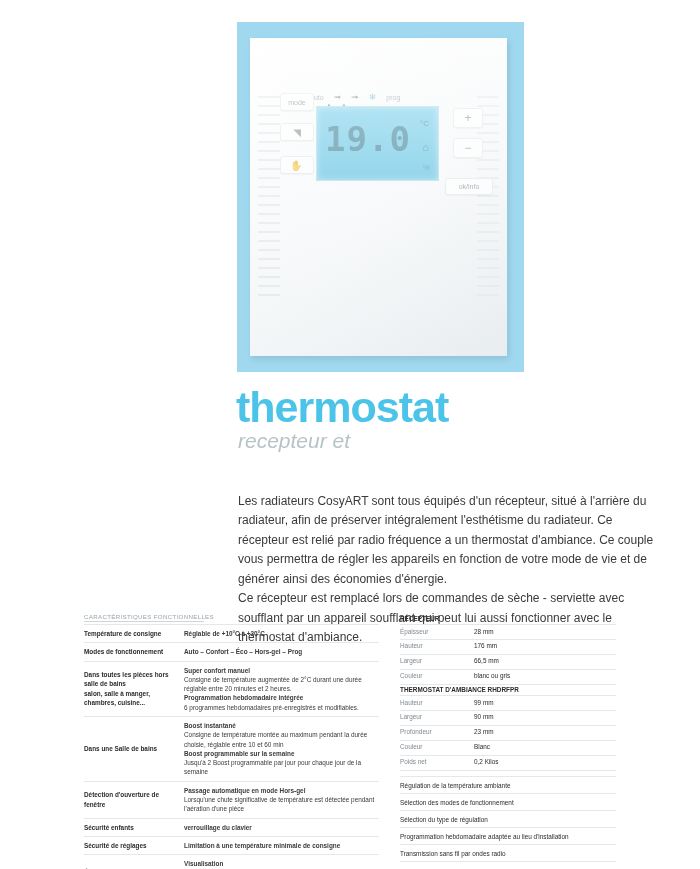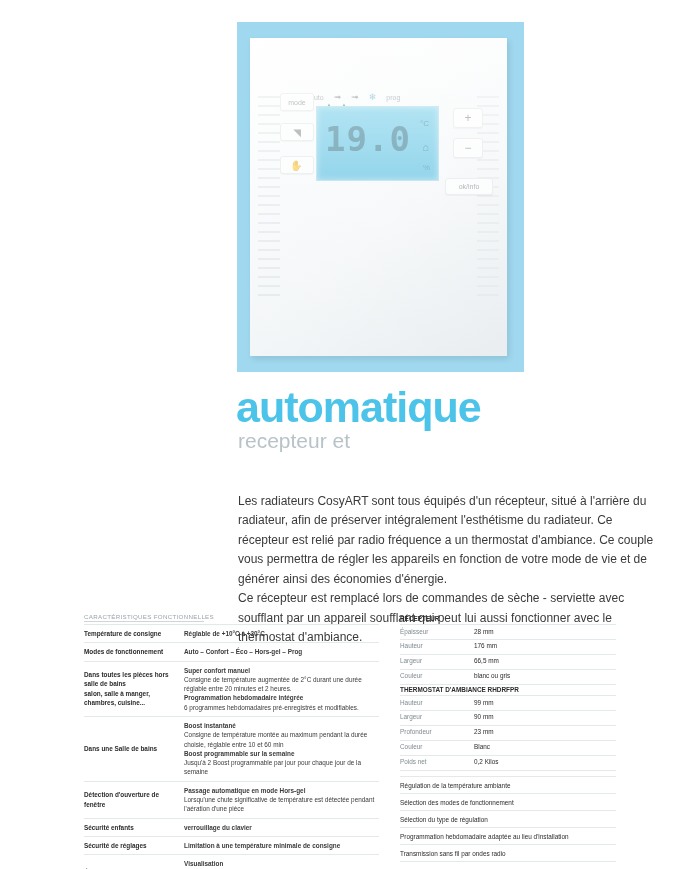--- a/index.html
+++ b/index.html
@@ -85,21 +85,21 @@
   .btn-ok   { right:14px; top:140px; width:48px; height:17px; font-size:7px; }
 
   
   .title-main {
     position:absolute; left:236px; top:386px;
     font-size:43px; font-weight:bold; color:#4cc3e8; letter-spacing:-1px;
     line-height:1;
   }
   .title-sub {
     position:absolute; left:238px; top:428px;
-    font-size:21px; color:#b8c3c8; line-height:1.24; font-weight:normal;
+    font-size:21px; color:#b8c3c8; line-height:1.24; font-weight:normal;font-style:italic;
   }
 
   .intro {
     position:absolute; left:238px; top:492px; width:428px;
     font-size:12px; line-height:1.62; color:#3a3a3a;
   }
 
   
   .caracteristiques {
     position:absolute; left:84px; top:613px;
@@ -178,21 +178,21 @@
 
     <div class="btn btn-mode">mode</div>
     <div class="btn btn-ic1">◥</div>
     <div class="btn btn-ic2">✋</div>
     <div class="btn btn-plus">+</div>
     <div class="btn btn-minus">−</div>
     <div class="btn btn-ok">ok/info</div>
   </div>
 </div>
 
-<div class="title-main">automatique</div>
+<div class="title-main">thermostat</div>
 <div class="title-sub">
   <div>recepteur et</div>
 </div>
 
 <div class="intro">
     <div>Les radiateurs CosyART sont tous équipés d'un récepteur, situé à l'arrière du radiateur, afin de préserver intégralement l'esthétisme du radiateur. Ce récepteur est relié par radio fréquence a un thermostat d'ambiance. Ce couple vous permettra de régler les appareils en fonction de votre mode de vie et de générer ainsi des économies d'énergie.</div>
     <div>Ce récepteur est remplacé lors de commandes de sèche - serviette avec soufflant par un appareil soufflant qui peut lui aussi fonctionner avec le thermostat d'ambiance.</div>
   </div>
 
 <div class="caracteristiques">CARACTÉRISTIQUES FONCTIONNELLES</div>

